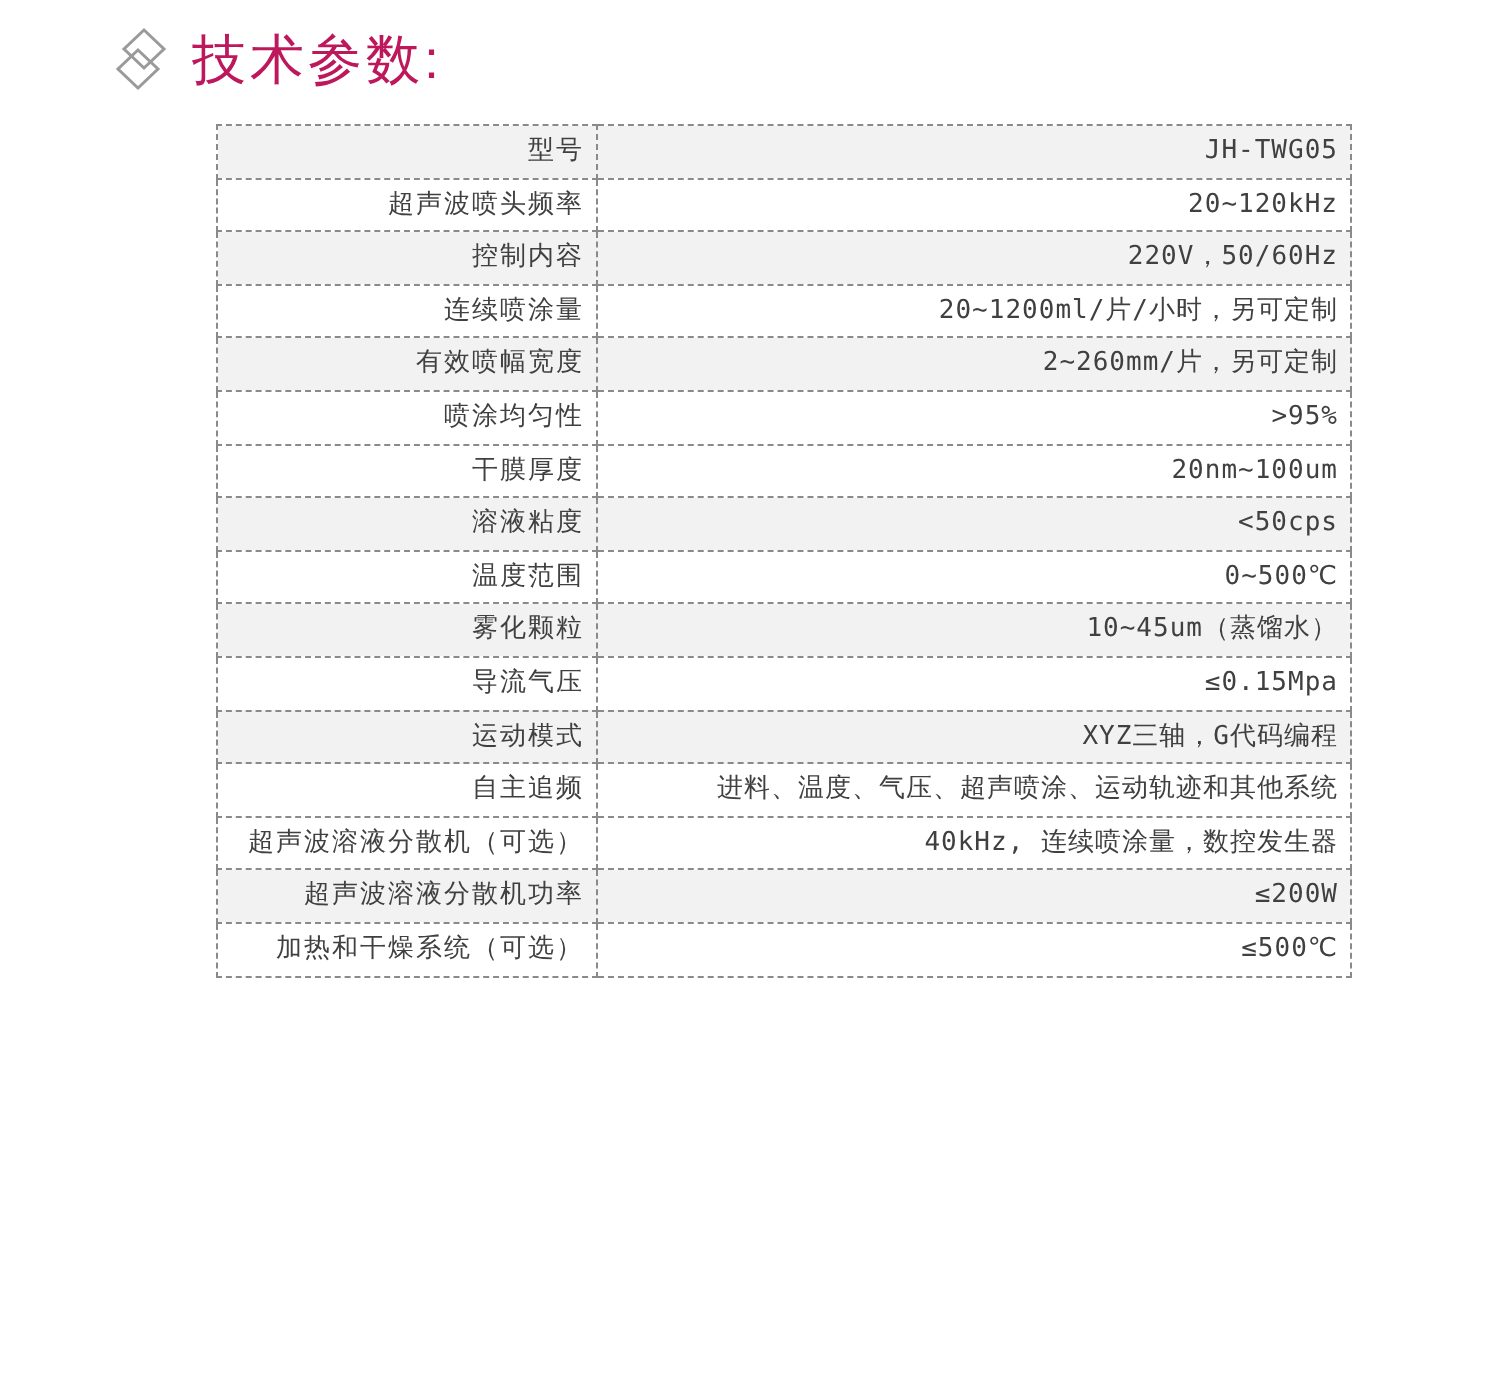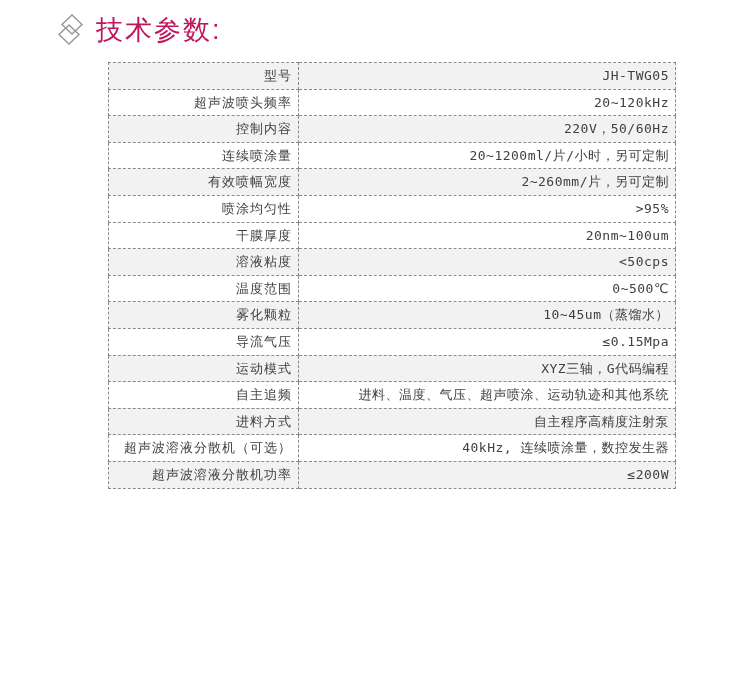--- a/index.html
+++ b/index.html
@@ -102,29 +102,29 @@
             <td class="value-cell">≤0.15Mpa</td>
           </tr>
           <tr class="alt">
             <td class="label-cell">运动模式</td>
             <td class="value-cell">XYZ三轴，G代码编程</td>
           </tr>
           <tr>
             <td class="label-cell">自主追频</td>
             <td class="value-cell">进料、温度、气压、超声喷涂、运动轨迹和其他系统</td>
           </tr>
-          <tr class="alt">
-            <td class="label-cell">进料方式</td>
-            <td class="value-cell">自主程序高精度注射泵</td>
-          </tr>
           <tr>
             <td class="label-cell">超声波溶液分散机（可选）</td>
             <td class="value-cell">40kHz, 连续喷涂量，数控发生器</td>
           </tr>
           <tr class="alt">
             <td class="label-cell">超声波溶液分散机功率</td>
             <td class="value-cell">≤200W</td>
           </tr>
+          <tr>
+            <td class="label-cell">加热和干燥系统（可选）</td>
+            <td class="value-cell">≤500℃</td>
+          </tr>
         </tbody>
     </table>
   </div>
 
 </div>
 
 </body></html>

